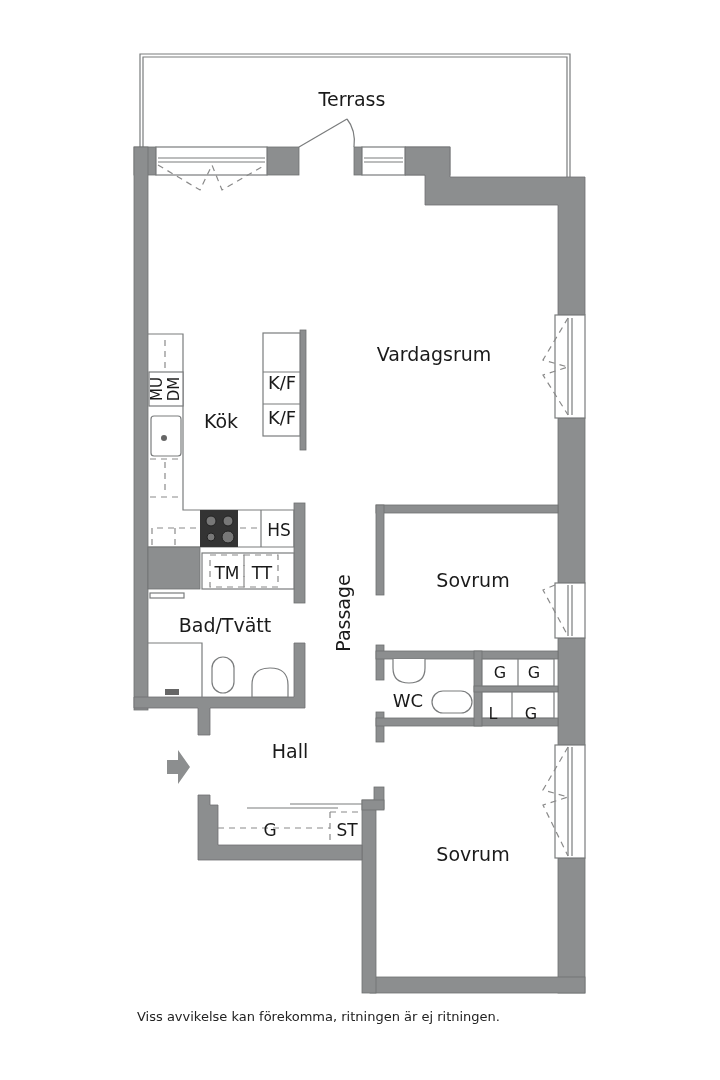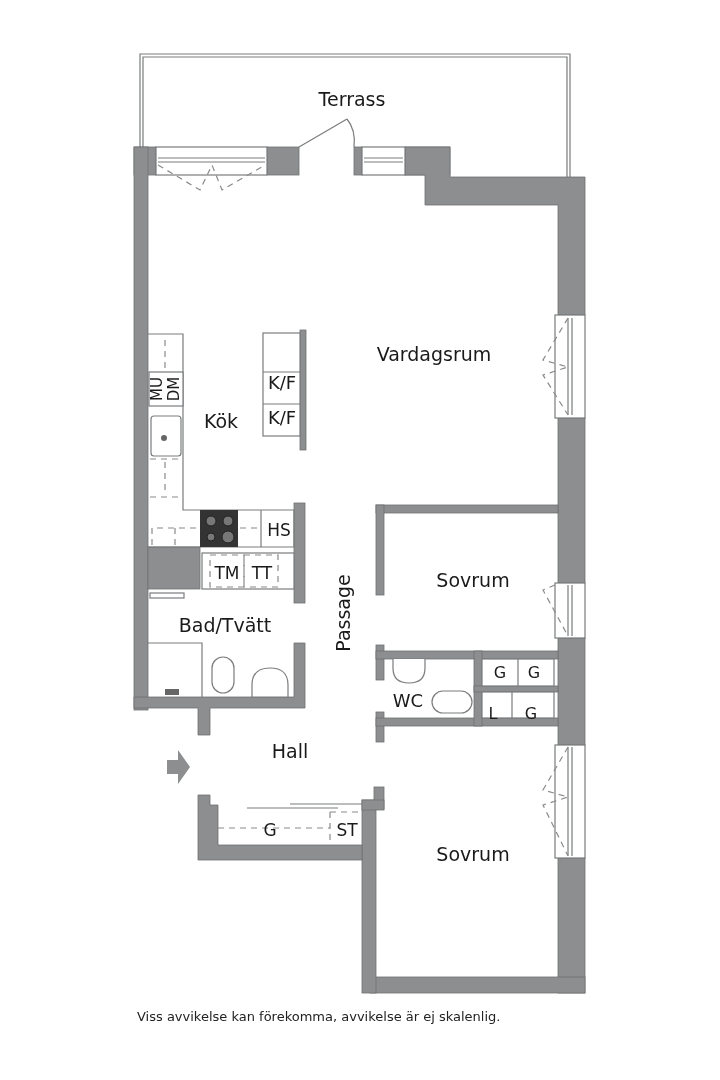--- a/index.html
+++ b/index.html
@@ -162,13 +162,13 @@
   <text class="lbl" x="227" y="579" font-size="17" text-anchor="middle">TM</text>
   <text class="lbl" x="262" y="579" font-size="17" text-anchor="middle">TT</text>
   <text class="lbl" x="500" y="678" font-size="16" text-anchor="middle">G</text>
   <text class="lbl" x="534" y="678" font-size="16" text-anchor="middle">G</text>
   <text class="lbl" x="493" y="719" font-size="16" text-anchor="middle">L</text>
   <text class="lbl" x="531" y="719" font-size="16" text-anchor="middle">G</text>
   <text class="lbl" x="270" y="836" font-size="17" text-anchor="middle">G</text>
   <text class="lbl" x="347" y="836" font-size="17" text-anchor="middle">ST</text>
 </svg>
 
-<div class="footnote">Viss avvikelse kan förekomma, avvikelse är ej skalenlig.</div>
+<div class="footnote">Viss avvikelse kan förekomma, ritningen är ej ritningen.</div>
 
 </body></html>

